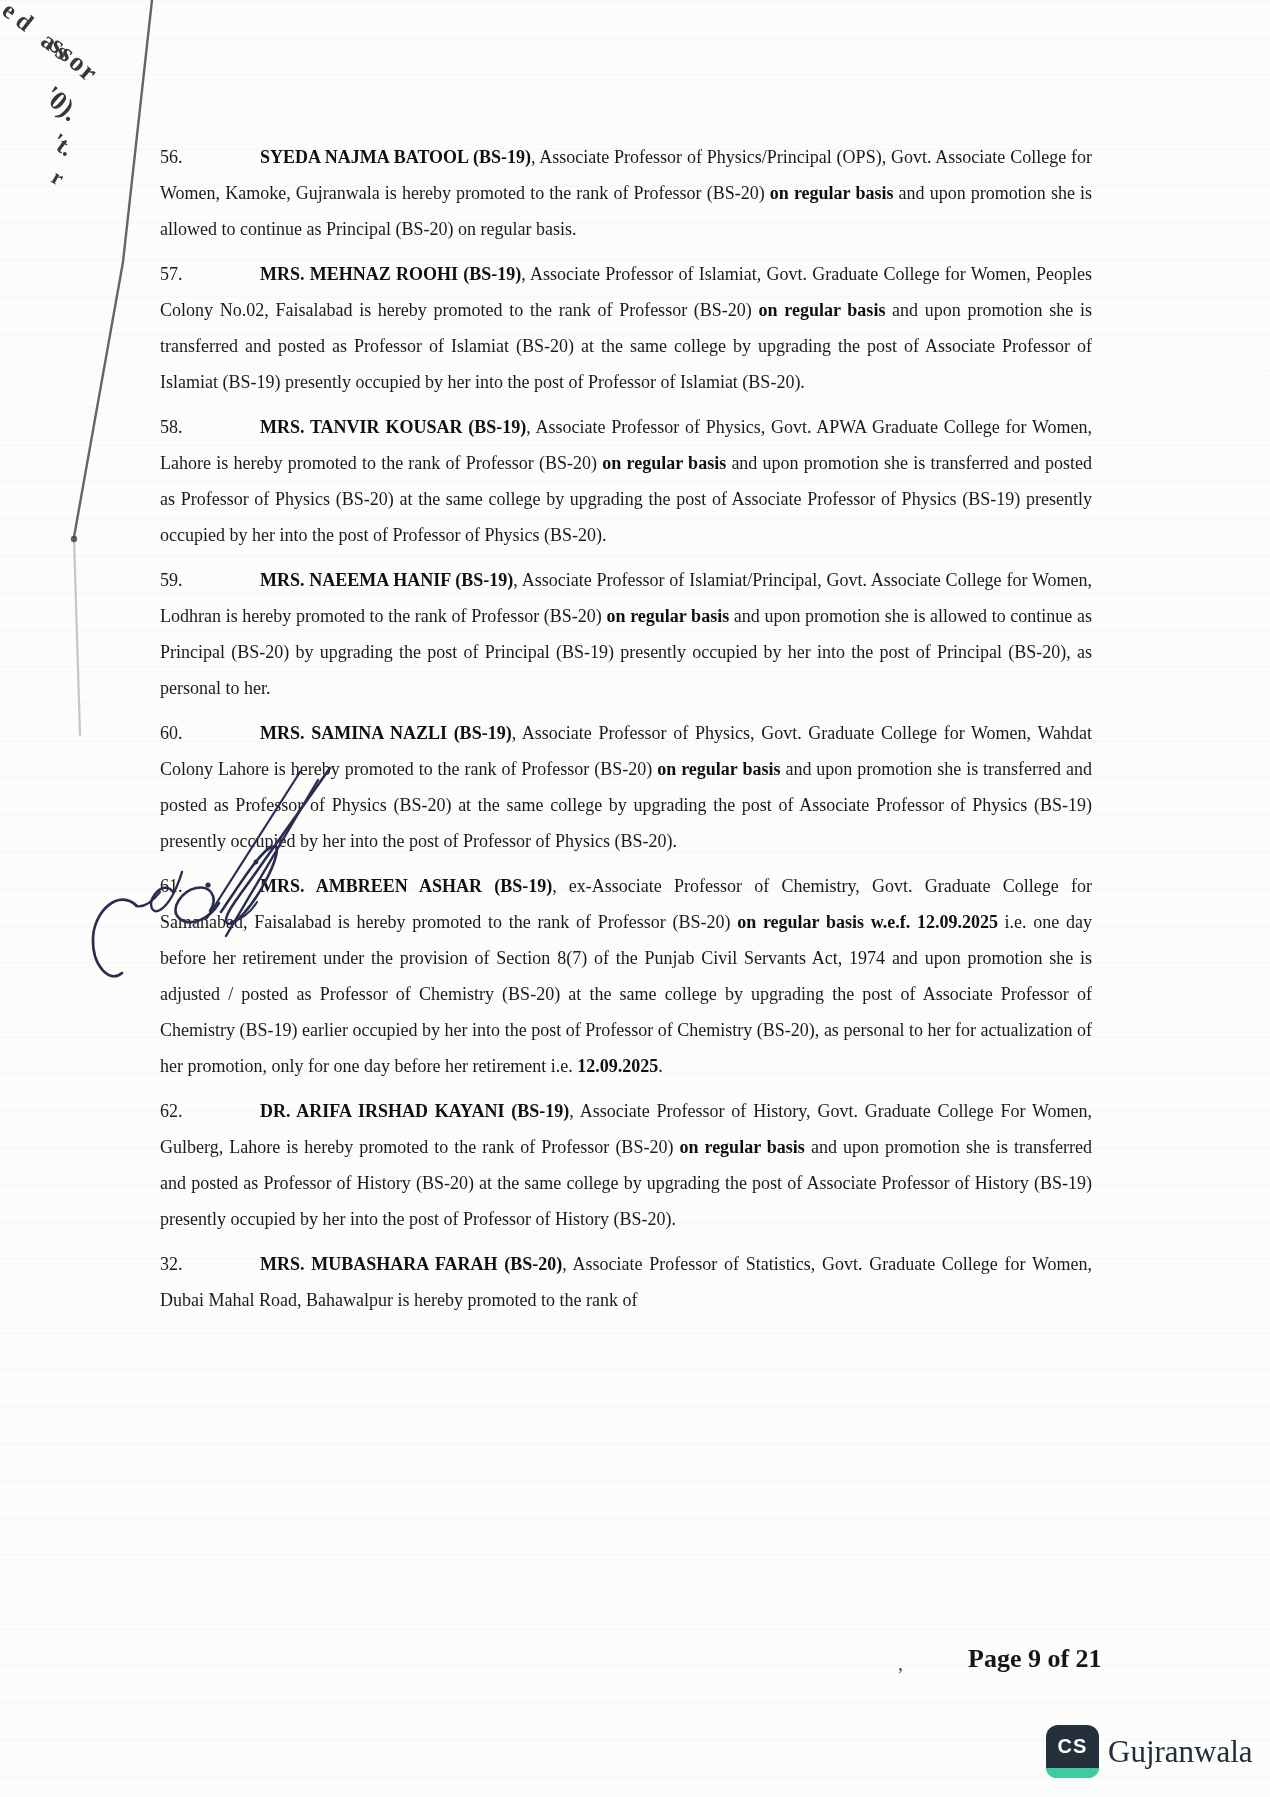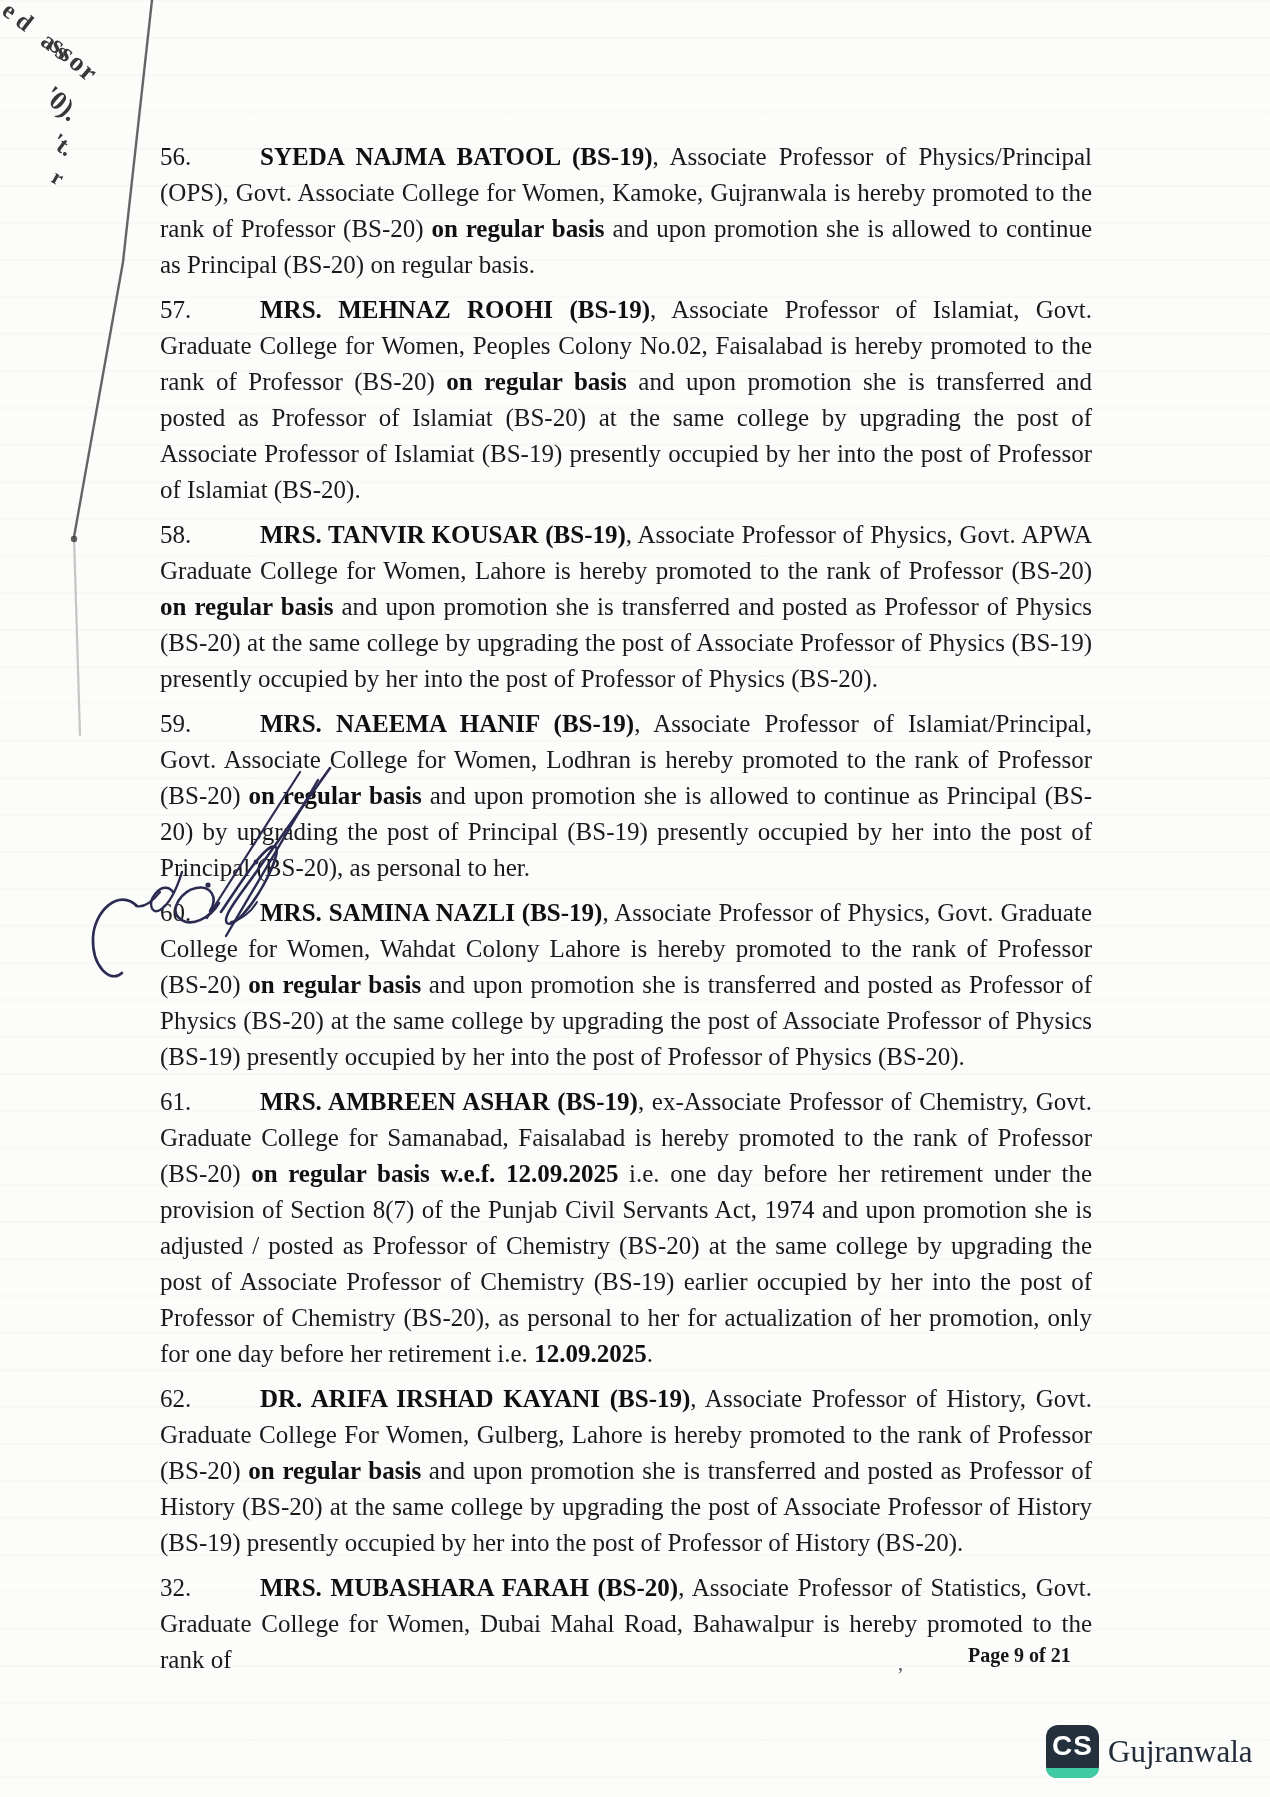--- a/index.html
+++ b/index.html
@@ -17,36 +17,36 @@
     transform-origin:left top;font-family:"Liberation Serif", serif;
     white-space:nowrap;
   }
   .frag-1{left:14px;top:-4px;font-size:25px;transform:rotate(38deg);letter-spacing:6px;}
   .frag-2{left:64px;top:30px;font-size:27px;transform:rotate(41deg);letter-spacing:2px;}
   .frag-3{left:58px;top:80px;font-size:27px;transform:rotate(42deg);}
   .frag-4{left:62px;top:128px;font-size:24px;transform:rotate(36deg);}
   .frag-5{left:60px;top:164px;font-size:22px;transform:rotate(30deg);}
   .doc-body{
     position:absolute;left:160px;top:139px;width:932px;
-    color:#1a1a1a;font-size:25px;line-height:36px;text-align:justify;
+    color:#1a1a1a;font-size:18px;line-height:36px;text-align:justify;
   }
   .para{margin:0 0 9px 0;}
   .para-num{display:inline-block;width:100px;}
   .seg{color:#1a1a1a;}
   .seg.bold{font-weight:bold;color:#101010;}
   .page-footer{
     position:absolute;left:968px;top:1644px;
-    font-size:20px;font-weight:bold;color:#161616;
+    font-size:26px;font-weight:bold;color:#161616;
   }
   .stray-mark{position:absolute;left:898px;top:1652px;font-size:20px;color:#4a4a4a;}
   .cs-bar{position:absolute;left:1046px;top:1725px;display:flex;align-items:center;}
   .cs-logo{position:relative;width:53px;height:53px;border-radius:12px;background:#24313d;flex:0 0 auto;}
   .cs-text{
     position:absolute;left:0;right:0;top:4px;text-align:center;
-    color:#ffffff;font-weight:bold;font-size:28px;line-height:34px;
+    color:#ffffff;font-weight:bold;font-size:20px;line-height:34px;
     font-family:"Liberation Sans", sans-serif;letter-spacing:1px;
   }
   .cs-strip{position:absolute;left:0;right:0;bottom:0;height:10px;border-radius:0 0 12px 12px;background:#3fcaa3;}
   .cs-brand{margin-left:9px;font-size:31px;color:#222d39;font-family:"Liberation Serif", serif;}
 </style>
 </head>
 <body>
 
 <div class="page">
 

